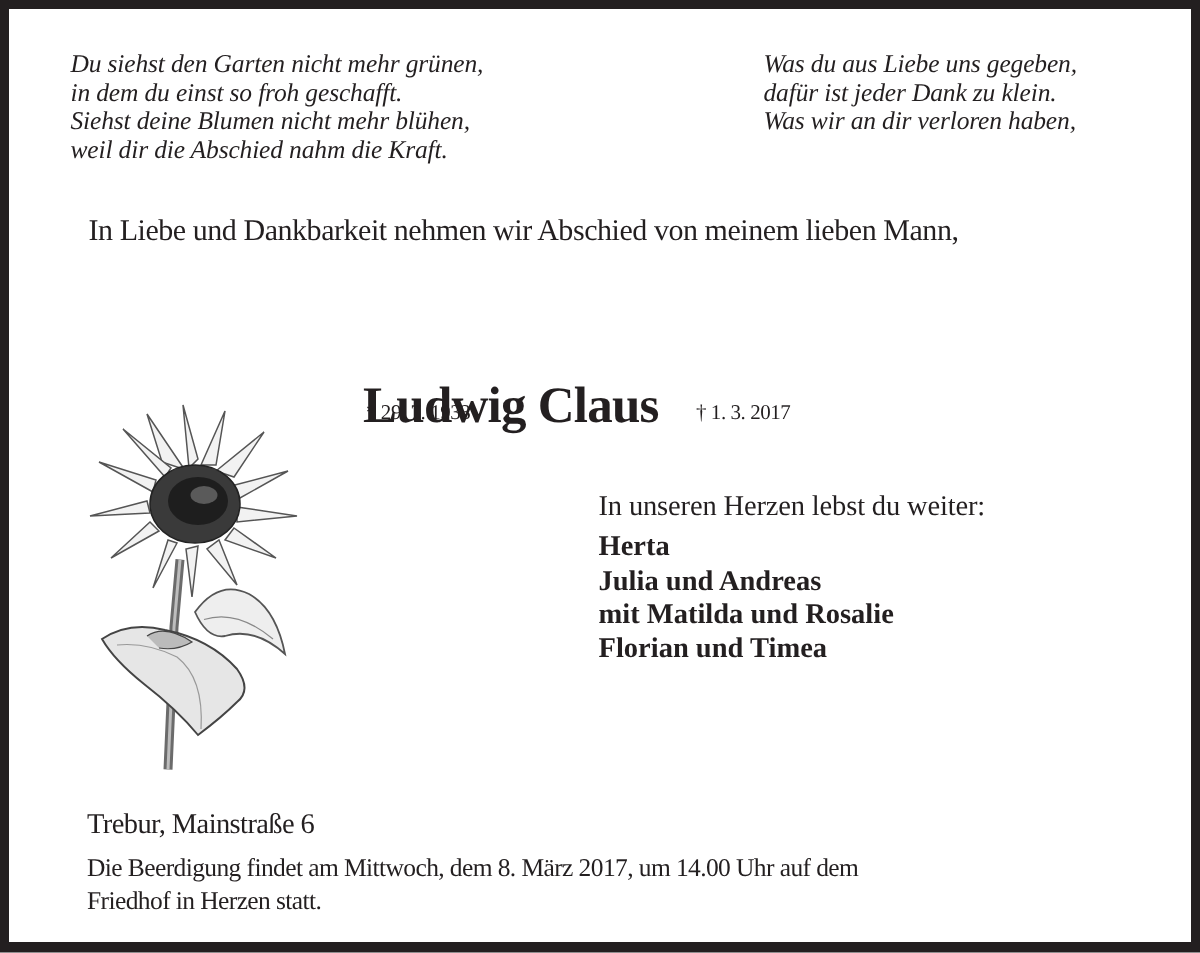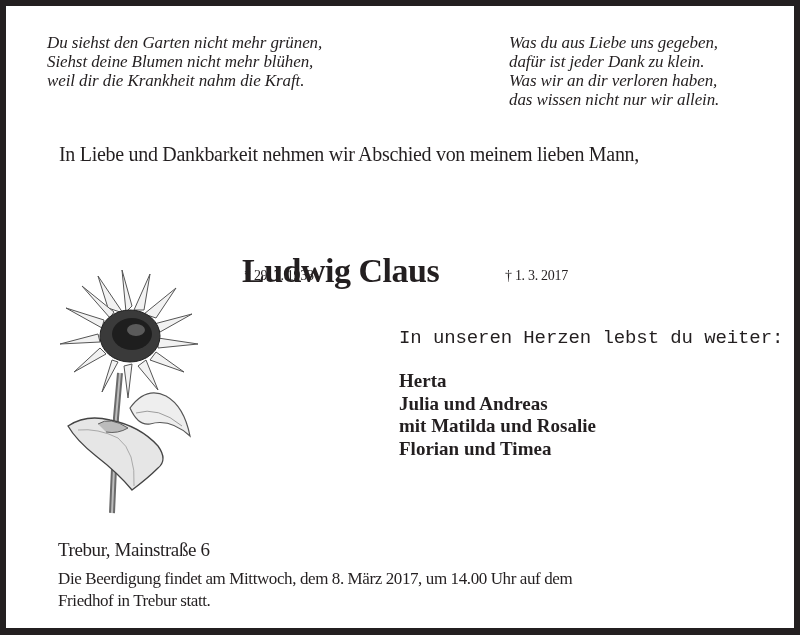--- a/index.html
+++ b/index.html
@@ -47,37 +47,36 @@
   }
   .date {
     position: absolute;
     top: 260px;
     font-size: 14px;
     line-height: 20px;
     letter-spacing: -0.3px;
     white-space: nowrap;
   }
   .date-birth { left: 238px; }
-  .date-death { left: 458px; margin-left: 41px; }
+  .date-death { left: 458px; }
   .flower {
     position: absolute;
     left: 52px; top: 262px;
     width: 150px; height: 250px;
   }
   .mourners {
     position: absolute;
     left: 393px; top: 320px;
   }
   .mourners-heading {
     font-size: 19px;
     line-height: 24px;
     letter-spacing: -0.1px;
     white-space: nowrap;
-    margin-bottom: 20px;
-    font-family: Liberation Mono, monospace;
+    margin-bottom: 4px;
   }
   .mourners-list div {
     font-weight: bold;
     font-size: 19px;
     line-height: 22.5px;
     white-space: nowrap;
   }
   .address {
     position: absolute;
     left: 52px; top: 533px;
@@ -95,29 +94,29 @@
   }
   .funeral div { white-space: nowrap; }
 </style>
 </head>
 <body>
 
 <div class="card">
 
   <div class="poem poem-left">
     <div>Du siehst den Garten nicht mehr grünen,</div>
+    <div>in dem du einst so froh geschafft.</div>
     <div>Siehst deine Blumen nicht mehr blühen,</div>
-    <div>weil dir die Krankheit nahm die Kraft.</div>
+    <div>weil dir die Abschied nahm die Kraft.</div>
   </div>
 
   <div class="poem poem-right">
     <div>Was du aus Liebe uns gegeben,</div>
     <div>dafür ist jeder Dank zu klein.</div>
     <div>Was wir an dir verloren haben,</div>
-    <div>das wissen nicht nur wir allein.</div>
   </div>
 
   <div class="intro">
     <div>In Liebe und Dankbarkeit nehmen wir Abschied von meinem lieben Mann,</div>
   </div>
 
   <div class="name">Ludwig Claus</div>
   <div class="date date-birth">* 29. 7. 1933</div>
   <div class="date date-death">† 1. 3. 2017</div>
 
@@ -162,16 +161,16 @@
       <div>Julia und Andreas</div>
       <div>mit Matilda und Rosalie</div>
       <div>Florian und Timea</div>
     </div>
   </div>
 
   <div class="address">Trebur, Mainstraße 6</div>
 
   <div class="funeral">
     <div>Die Beerdigung findet am Mittwoch, dem 8. März 2017, um 14.00 Uhr auf dem</div>
-    <div>Friedhof in Trebur statt.</div>
+    <div>Friedhof in Herzen statt.</div>
   </div>
 
 </div>
 
 </body></html>

